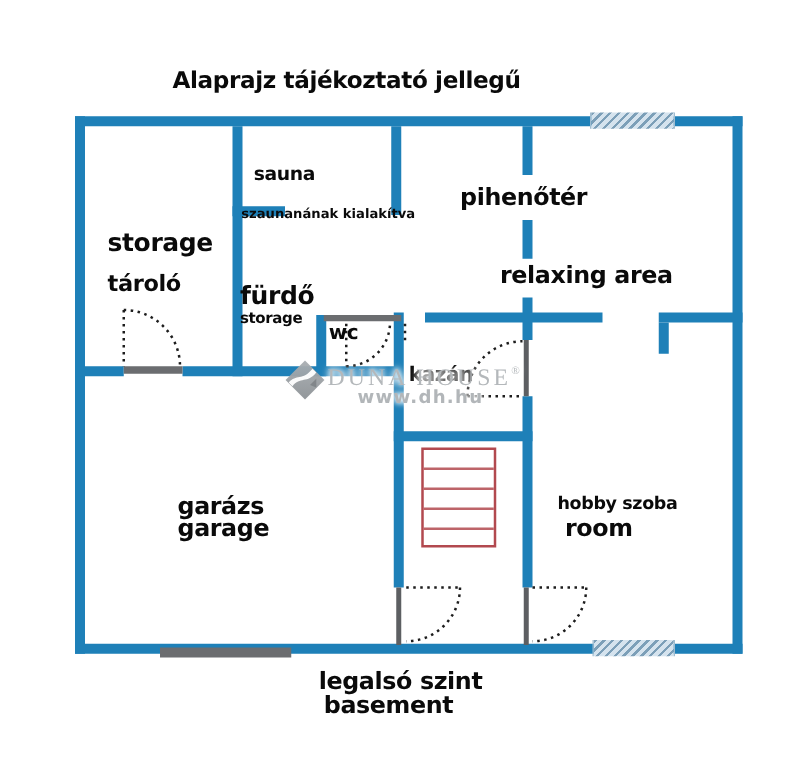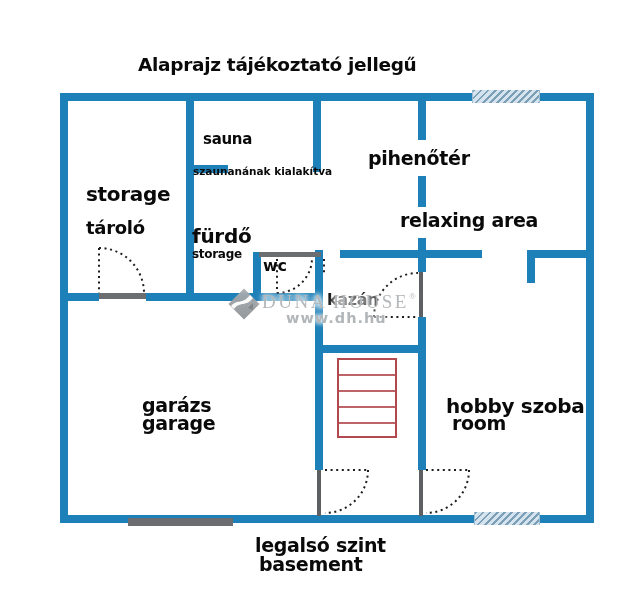--- a/index.html
+++ b/index.html
@@ -114,21 +114,21 @@
   <div class="label" style="left:192px;top:226px;font-size:20px;">fürdő</div>
   <div class="label" style="left:192px;top:248px;font-size:12px;">storage</div>
 
   <div class="label" style="left:263px;top:258px;font-size:16px;">wc</div>
 
   <div class="label" style="left:327px;top:282px;font-size:16px;margin-top:10px;">kazán</div>
 
   <div class="label" style="left:142px;top:396px;font-size:19px;">garázs</div>
   <div class="label" style="left:142px;top:414px;font-size:19px;">garage</div>
 
-  <div class="label" style="left:446px;top:396px;font-size:20px;">hobby szoba</div>
+  <div class="label" style="left:446px;top:396px;font-size:14px;">hobby szoba</div>
   <div class="label" style="left:452px;top:414px;font-size:19px;">room</div>
 
   <div class="label" style="left:255px;top:536px;font-size:19px;">legalsó szint</div>
   <div class="label" style="left:259px;top:555px;font-size:19px;">basement</div>
 
   <svg class="wm wm-logo abs" width="36" height="36" viewBox="0 0 36 36">
     <defs>
       <linearGradient id="dg" x1="0" y1="0" x2="1" y2="1">
         <stop offset="0" stop-color="#a9aeb2"></stop>
         <stop offset="1" stop-color="#8d9296"></stop>

